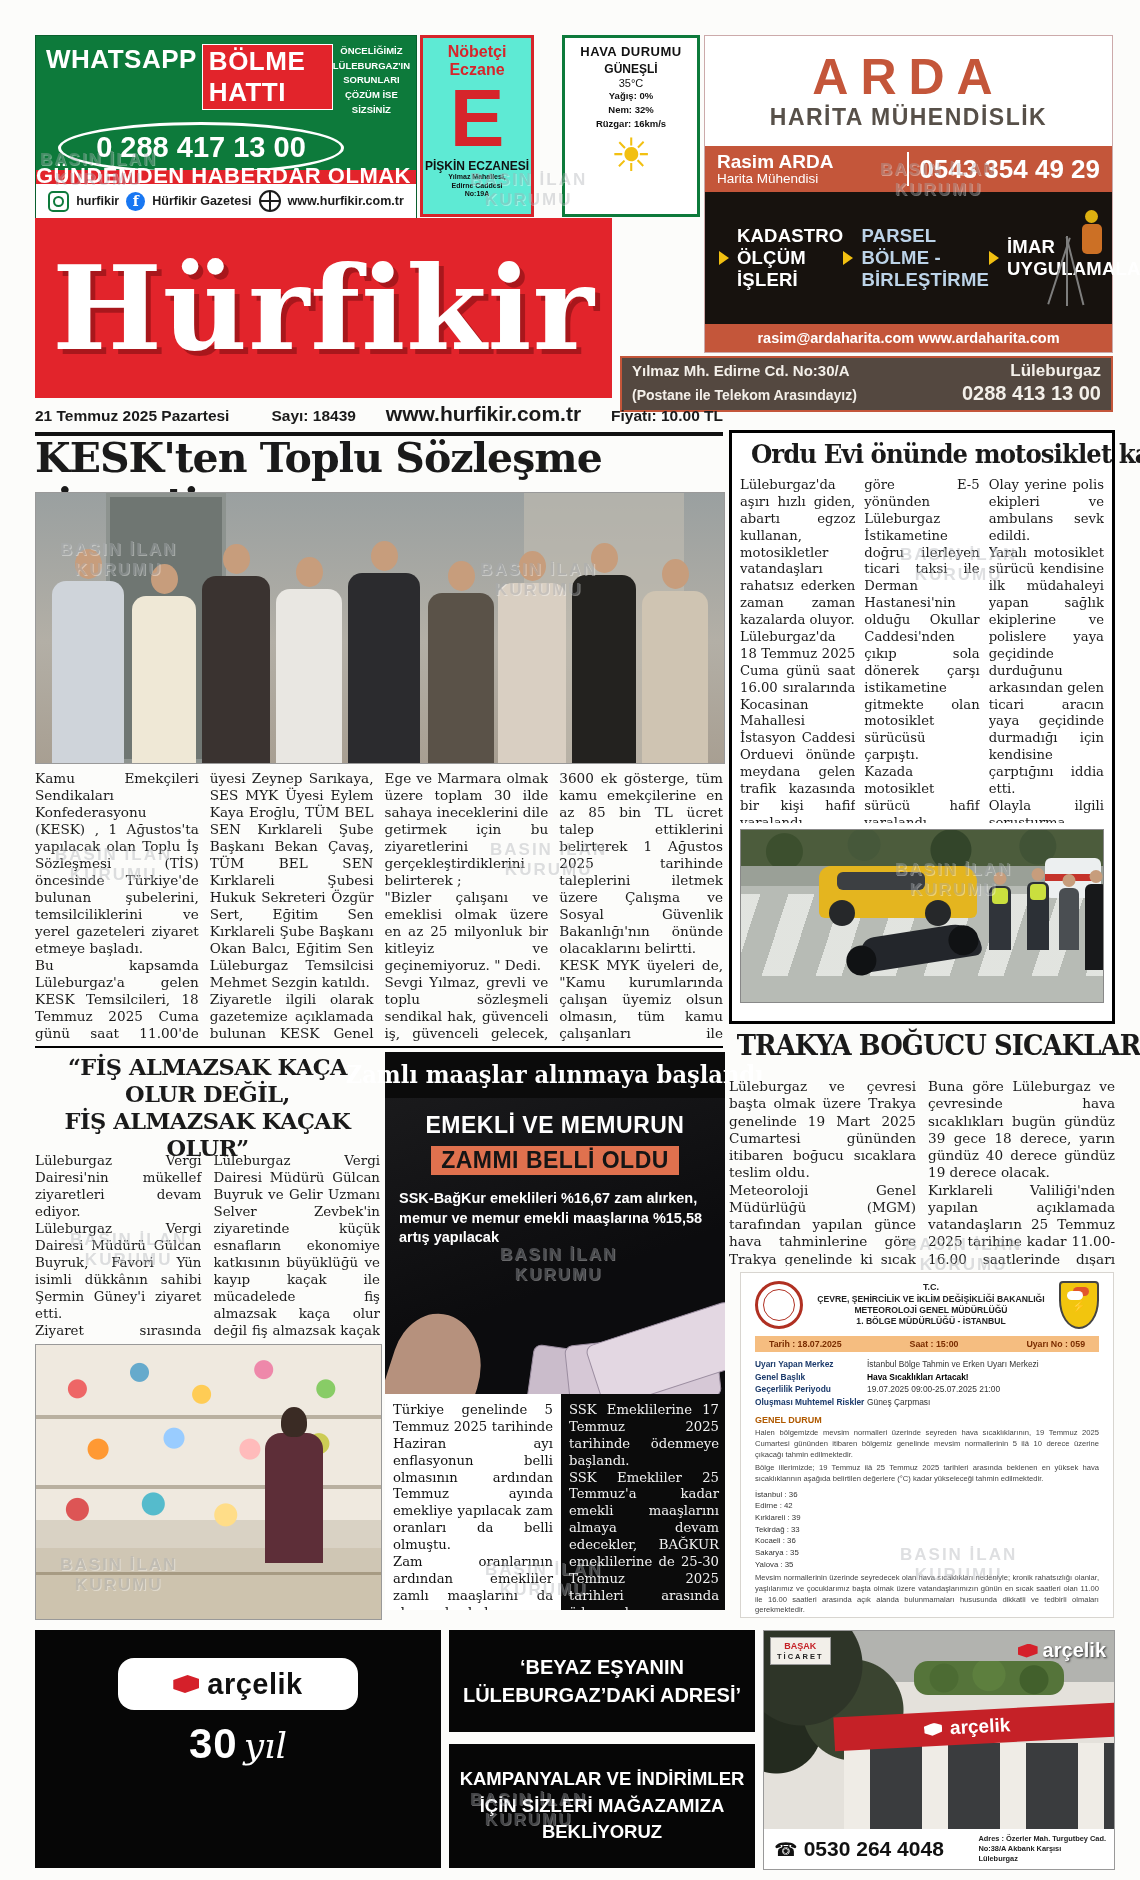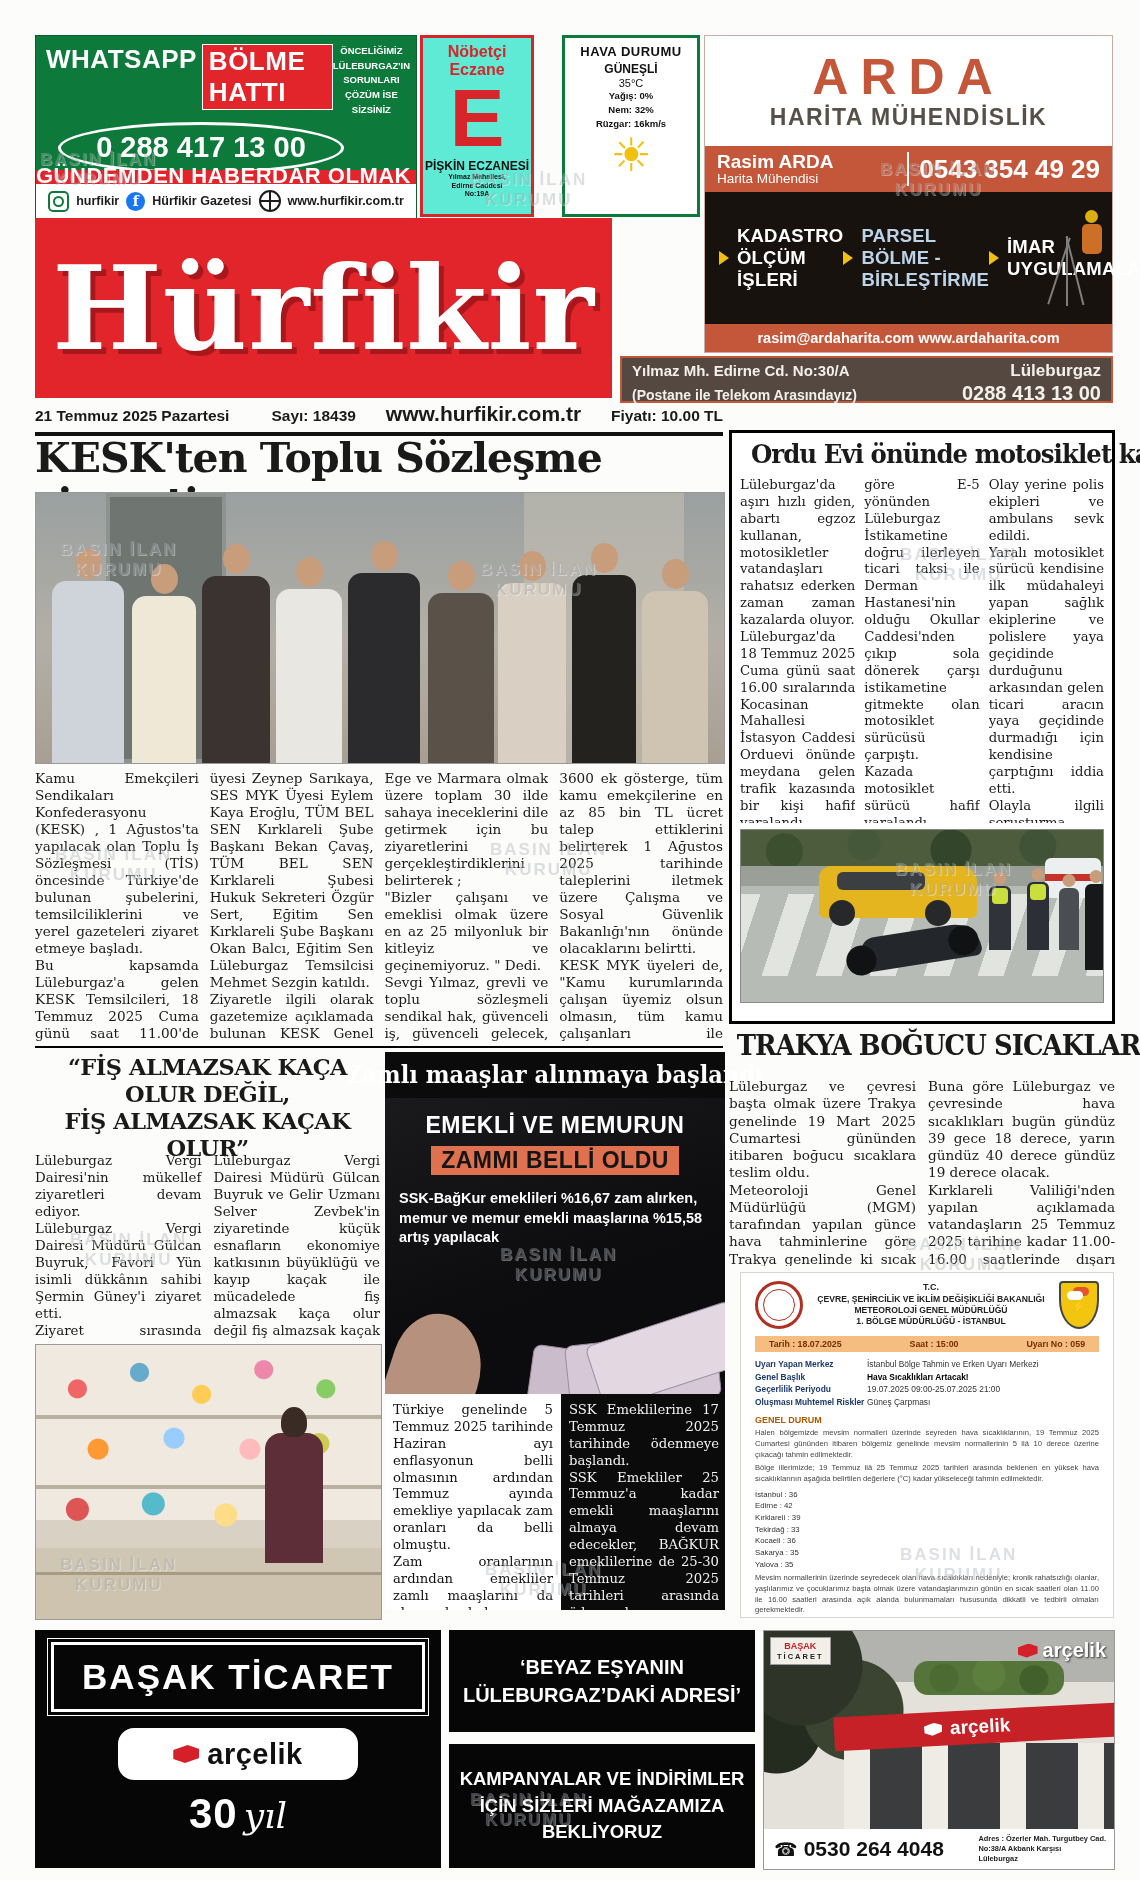--- a/index.html
+++ b/index.html
@@ -69,21 +69,21 @@
   .arda-email{background:#c4563a;height:28px;display:flex;align-items:center;justify-content:center;
               color:#fff;font-size:14.5px;font-weight:800;}
   .surv{position:absolute;right:6px;top:6px;width:66px;height:108px;opacity:.9;}
   .surv i{position:absolute;background:#8a8a8a;width:2px;height:70px;bottom:0;}
   .surv i:nth-child(1){left:18px;transform:rotate(18deg);}
   .surv i:nth-child(2){left:34px;transform:rotate(-14deg);}
   .surv i:nth-child(3){left:26px;}
   .surv .bdy{position:absolute;right:4px;top:26px;width:20px;height:30px;background:#e07b28;border-radius:5px;}
   .surv .hd{position:absolute;right:8px;top:12px;width:13px;height:13px;background:#f2c011;border-radius:50%;}
 
-  .arda-address{left:620px;top:356px;width:493px;height:47px;background:#544840;border:2px solid #c4563a;
+  .arda-address{left:620px;top:356px;width:493px;height:56px;background:#544840;border:2px solid #c4563a;
                 box-sizing:border-box;padding:2px 10px;color:#f3efe9;font-family:"Liberation Sans",sans-serif;}
   .aa-row{display:flex;justify-content:space-between;align-items:baseline;line-height:1.25;}
   .aa-a1{font-size:15px;font-weight:600;}  .aa-city{font-size:17px;font-weight:700;}
   .aa-a2{font-size:14px;font-weight:600;}  .aa-ph{font-size:20px;font-weight:900;}
 
   
   .masthead{left:35px;top:218px;width:577px;height:180px;background:#e2242b;display:flex;align-items:center;justify-content:center;}
   .masthead span{font-size:116px;font-weight:bold;color:#fff;line-height:1;
                  text-shadow:5px 5px 0 rgba(60,0,0,.35);letter-spacing:1px;}
   .dateline{left:35px;top:402px;width:688px;height:30px;border-bottom:4px solid #111;
@@ -564,21 +564,20 @@
 Edirne : 42
 Kırklareli : 39
 Tekirdağ : 33
 Kocaeli : 36
 Sakarya : 35
 Yalova : 35</div>
     <div class="md-p">Mevsim normallerinin üzerinde seyredecek olan hava sıcaklıkları nedeniyle; kronik rahatsızlığı olanlar, yaşlılarımız ve çocuklarımız başta olmak üzere vatandaşlarımızın günün en sıcak saatleri olan 11.00 ile 16.00 saatleri arasında açık alanda bulunmamaları hususunda dikkatli ve tedbirli olmaları gerekmektedir.</div>
   </div>
 
   <div class="abs ad-basak">
-    <div class="bk-frame">BAŞAK TİCARET</div>
     <div class="arc-pill">
       <span class="arc-flag"></span>
       <span class="arc-word">arçelik</span>
     </div>
     <div class="bk-years">
       <span class="bk-30">30</span><span class="bk-yil">yıl</span>
     </div>
   </div>
 
   <div class="abs ad-beyaz">

